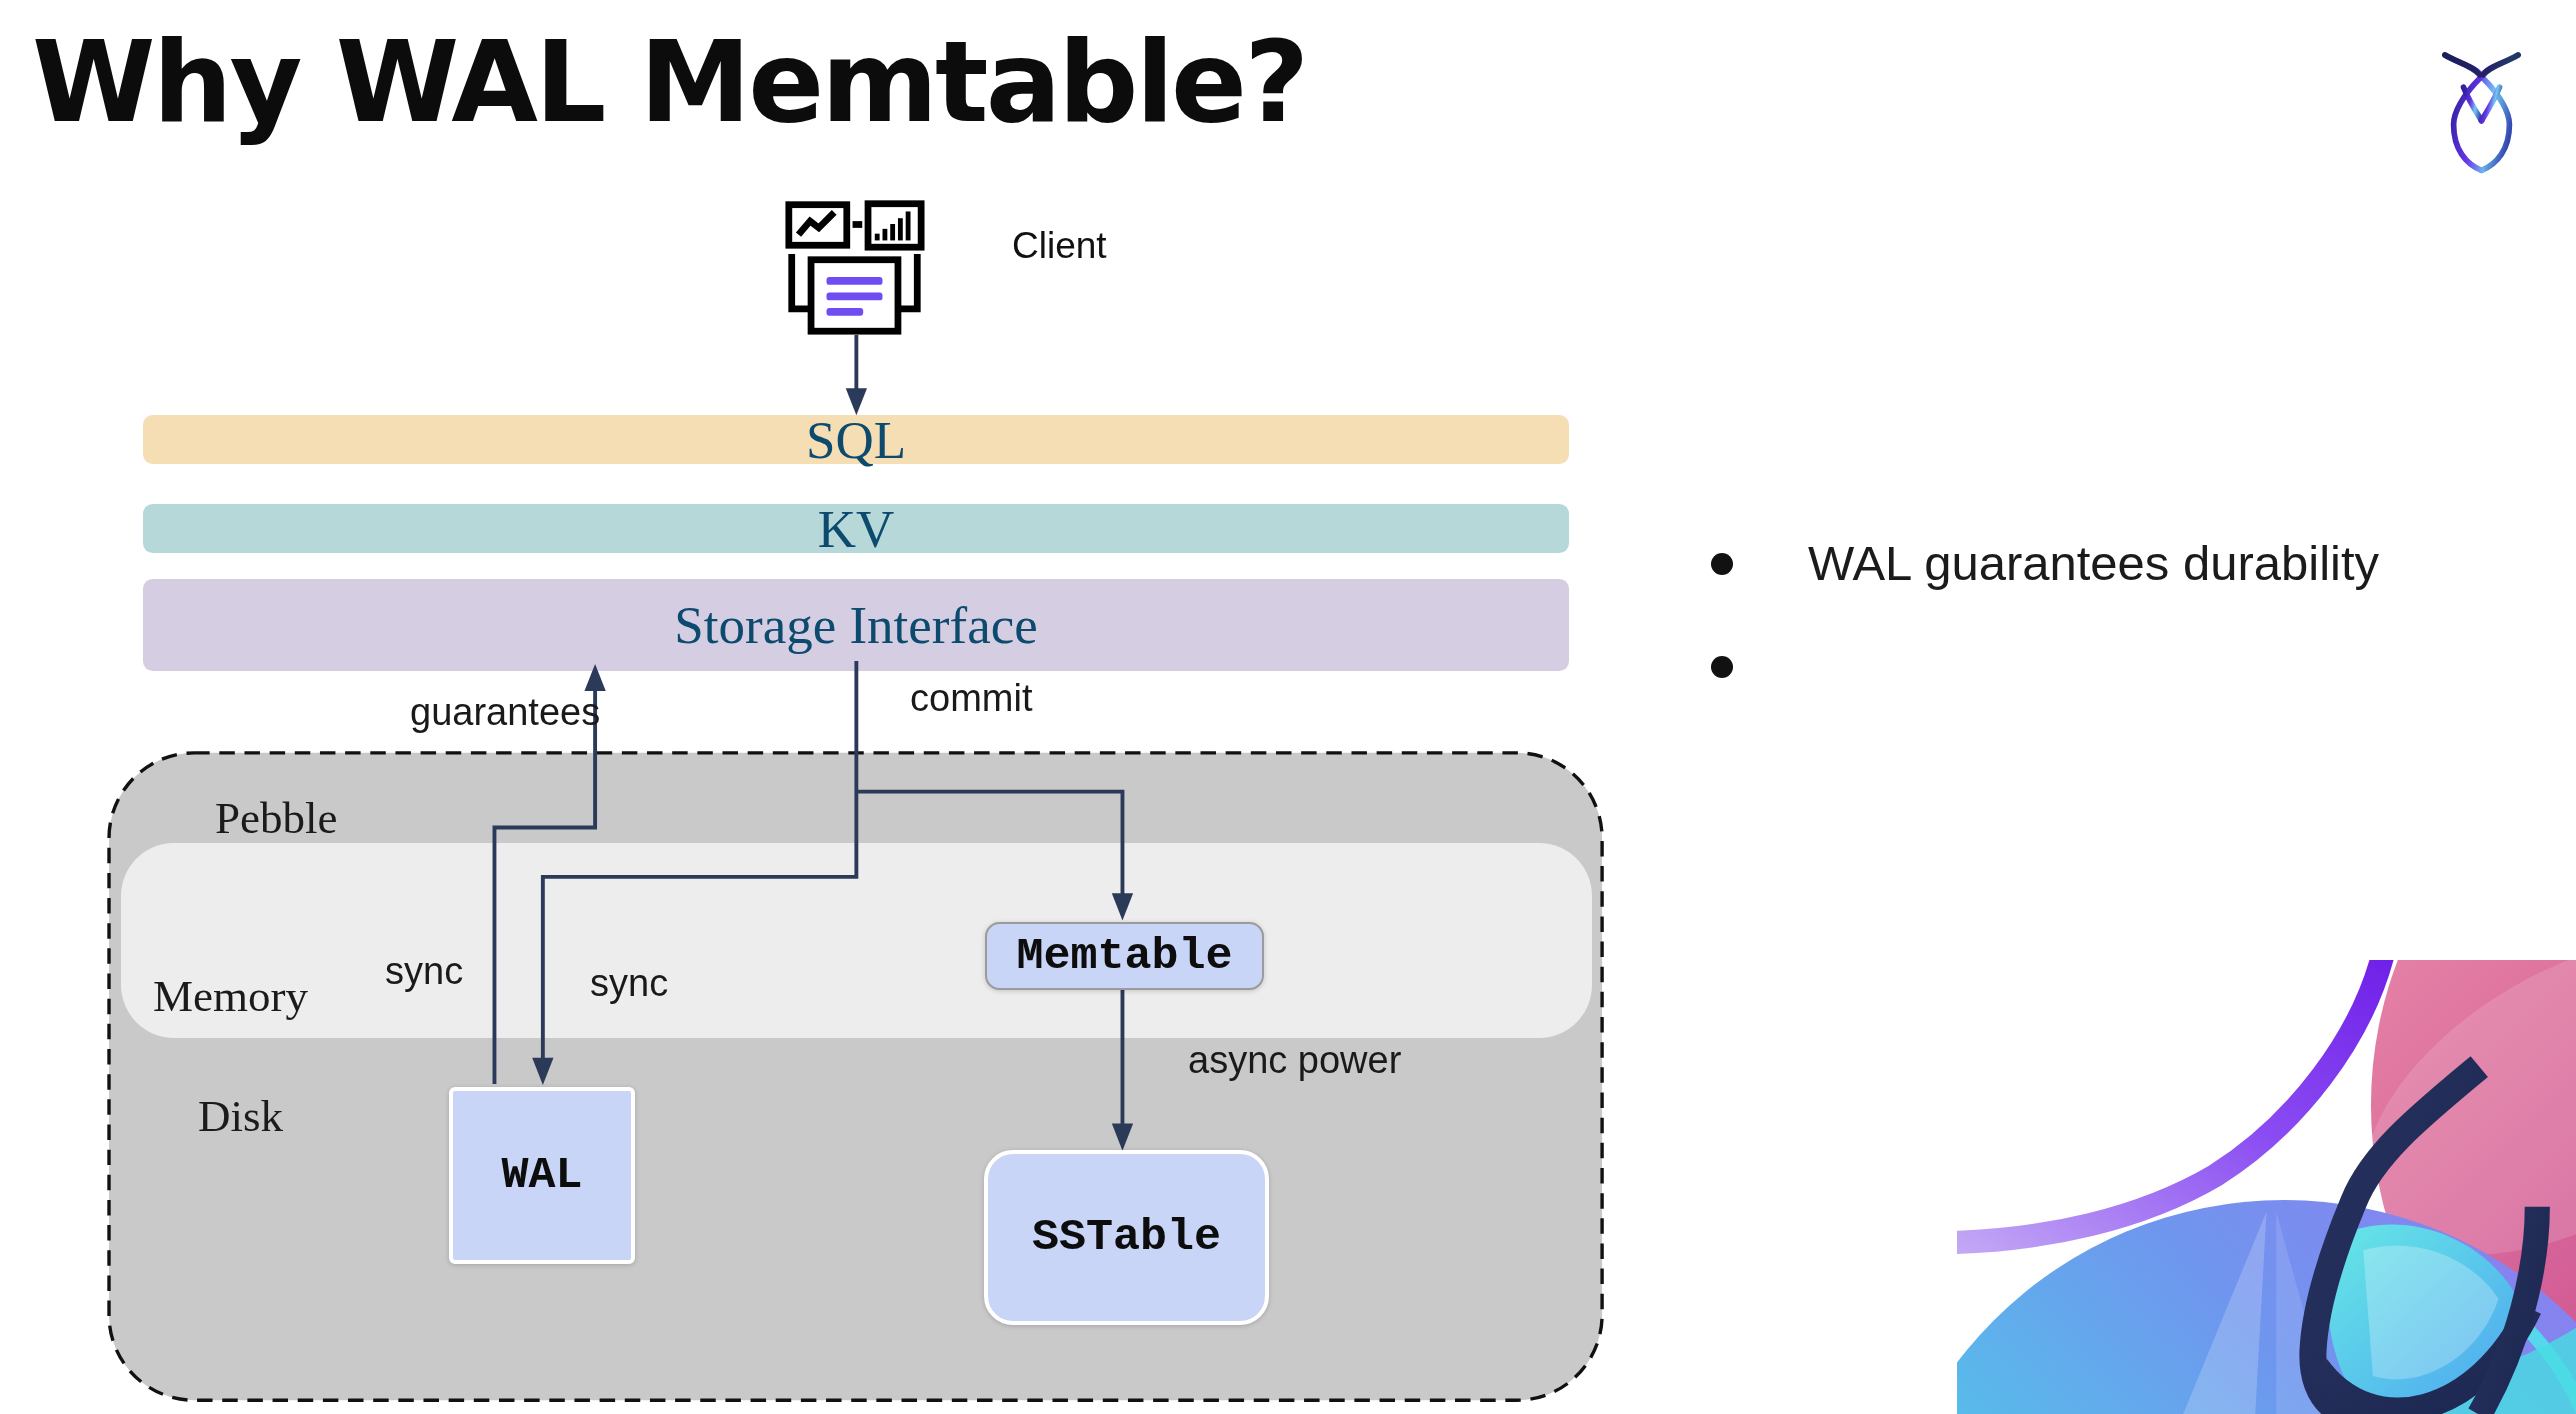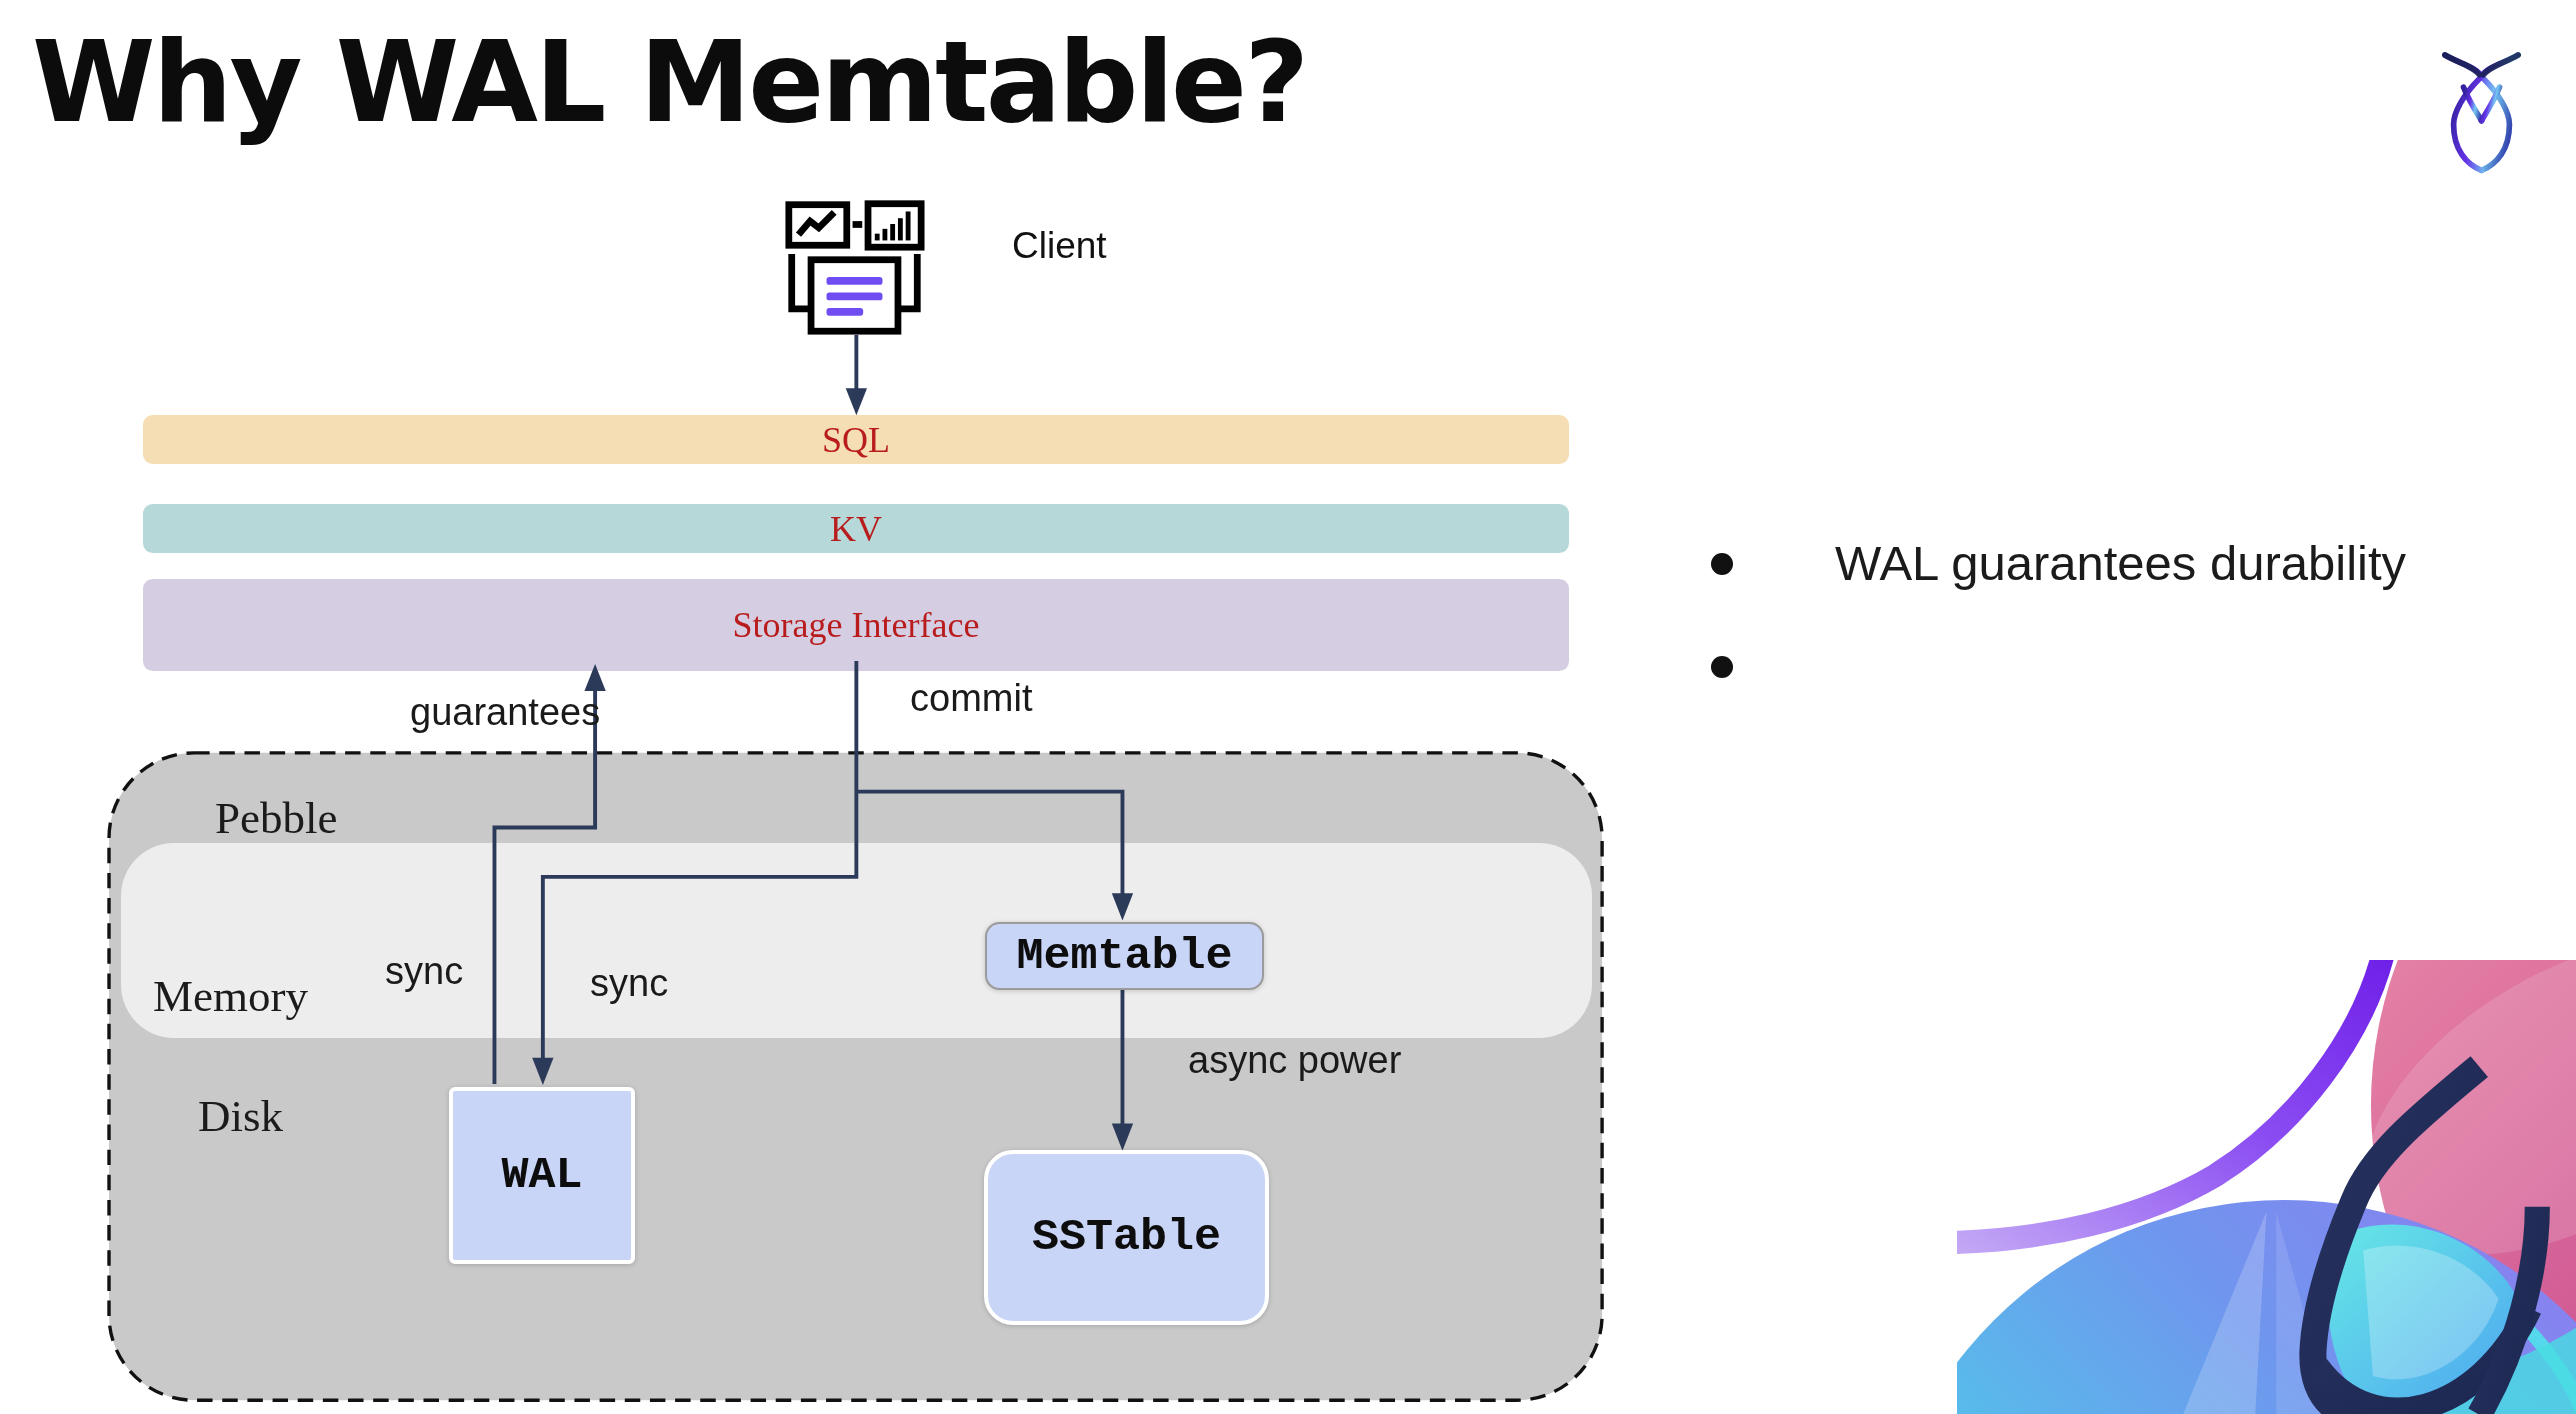--- a/index.html
+++ b/index.html
@@ -18,21 +18,21 @@
 
   
   #client-icon{left:782px;top:196px;width:145px;height:141px;}
   #client-label{left:1012px;top:225px;font-size:37px;color:#111;}
 
   
   .layer-bar{
     left:143px;width:1426px;border-radius:9.7px;
     display:flex;align-items:center;justify-content:center;
     font-family:"Liberation Serif","DejaVu Serif",serif;
-    font-size:36px;color:#b91c1c;
+    font-size:53px;color:#0c4a6e;
   }
   #bar-sql{top:415px;height:49px;background:#f5ddb4;}
   #bar-kv{top:504px;height:49px;background:#b7d8d8;}
   #bar-storage{top:579px;height:92px;background:#d5cee3;}
 
   
   #pebble-svg{left:105px;top:749px;width:1504px;height:658px;}
   #memory-band{left:121px;top:843px;width:1471px;height:195px;background:#ededee;border-radius:53px;}
   .zone-label{
     font-family:"Liberation Serif","DejaVu Serif",serif;
@@ -60,21 +60,21 @@
   
   .edge-label{font-size:38px;color:#1a1a1a;}
   #lbl-committed{left:410px;top:691px;}
   #lbl-commit{left:910px;top:677px;}
   #lbl-sync-left{left:385px;top:950px;}
   #lbl-sync-right{left:590px;top:962px;}
   #lbl-async-flush{left:1188px;top:1039px;}
 
   
   #bullets{left:1711px;top:534px;width:832px;}
-  .bullet-item{display:flex;margin-bottom:44px;gap:27px;}
+  .bullet-item{display:flex;margin-bottom:44px;}
   .bullet-dot{
     flex:0 0 auto;width:22px;height:22px;border-radius:50%;
     background:#111;margin-top:19.4px;margin-right:75px;
   }
   .bullet-text{
     font-size:49px;line-height:59px;color:#1b1b1b;width:668px;
   }
 
   
   #logo{left:2435px;top:50px;width:93px;height:124px;}

